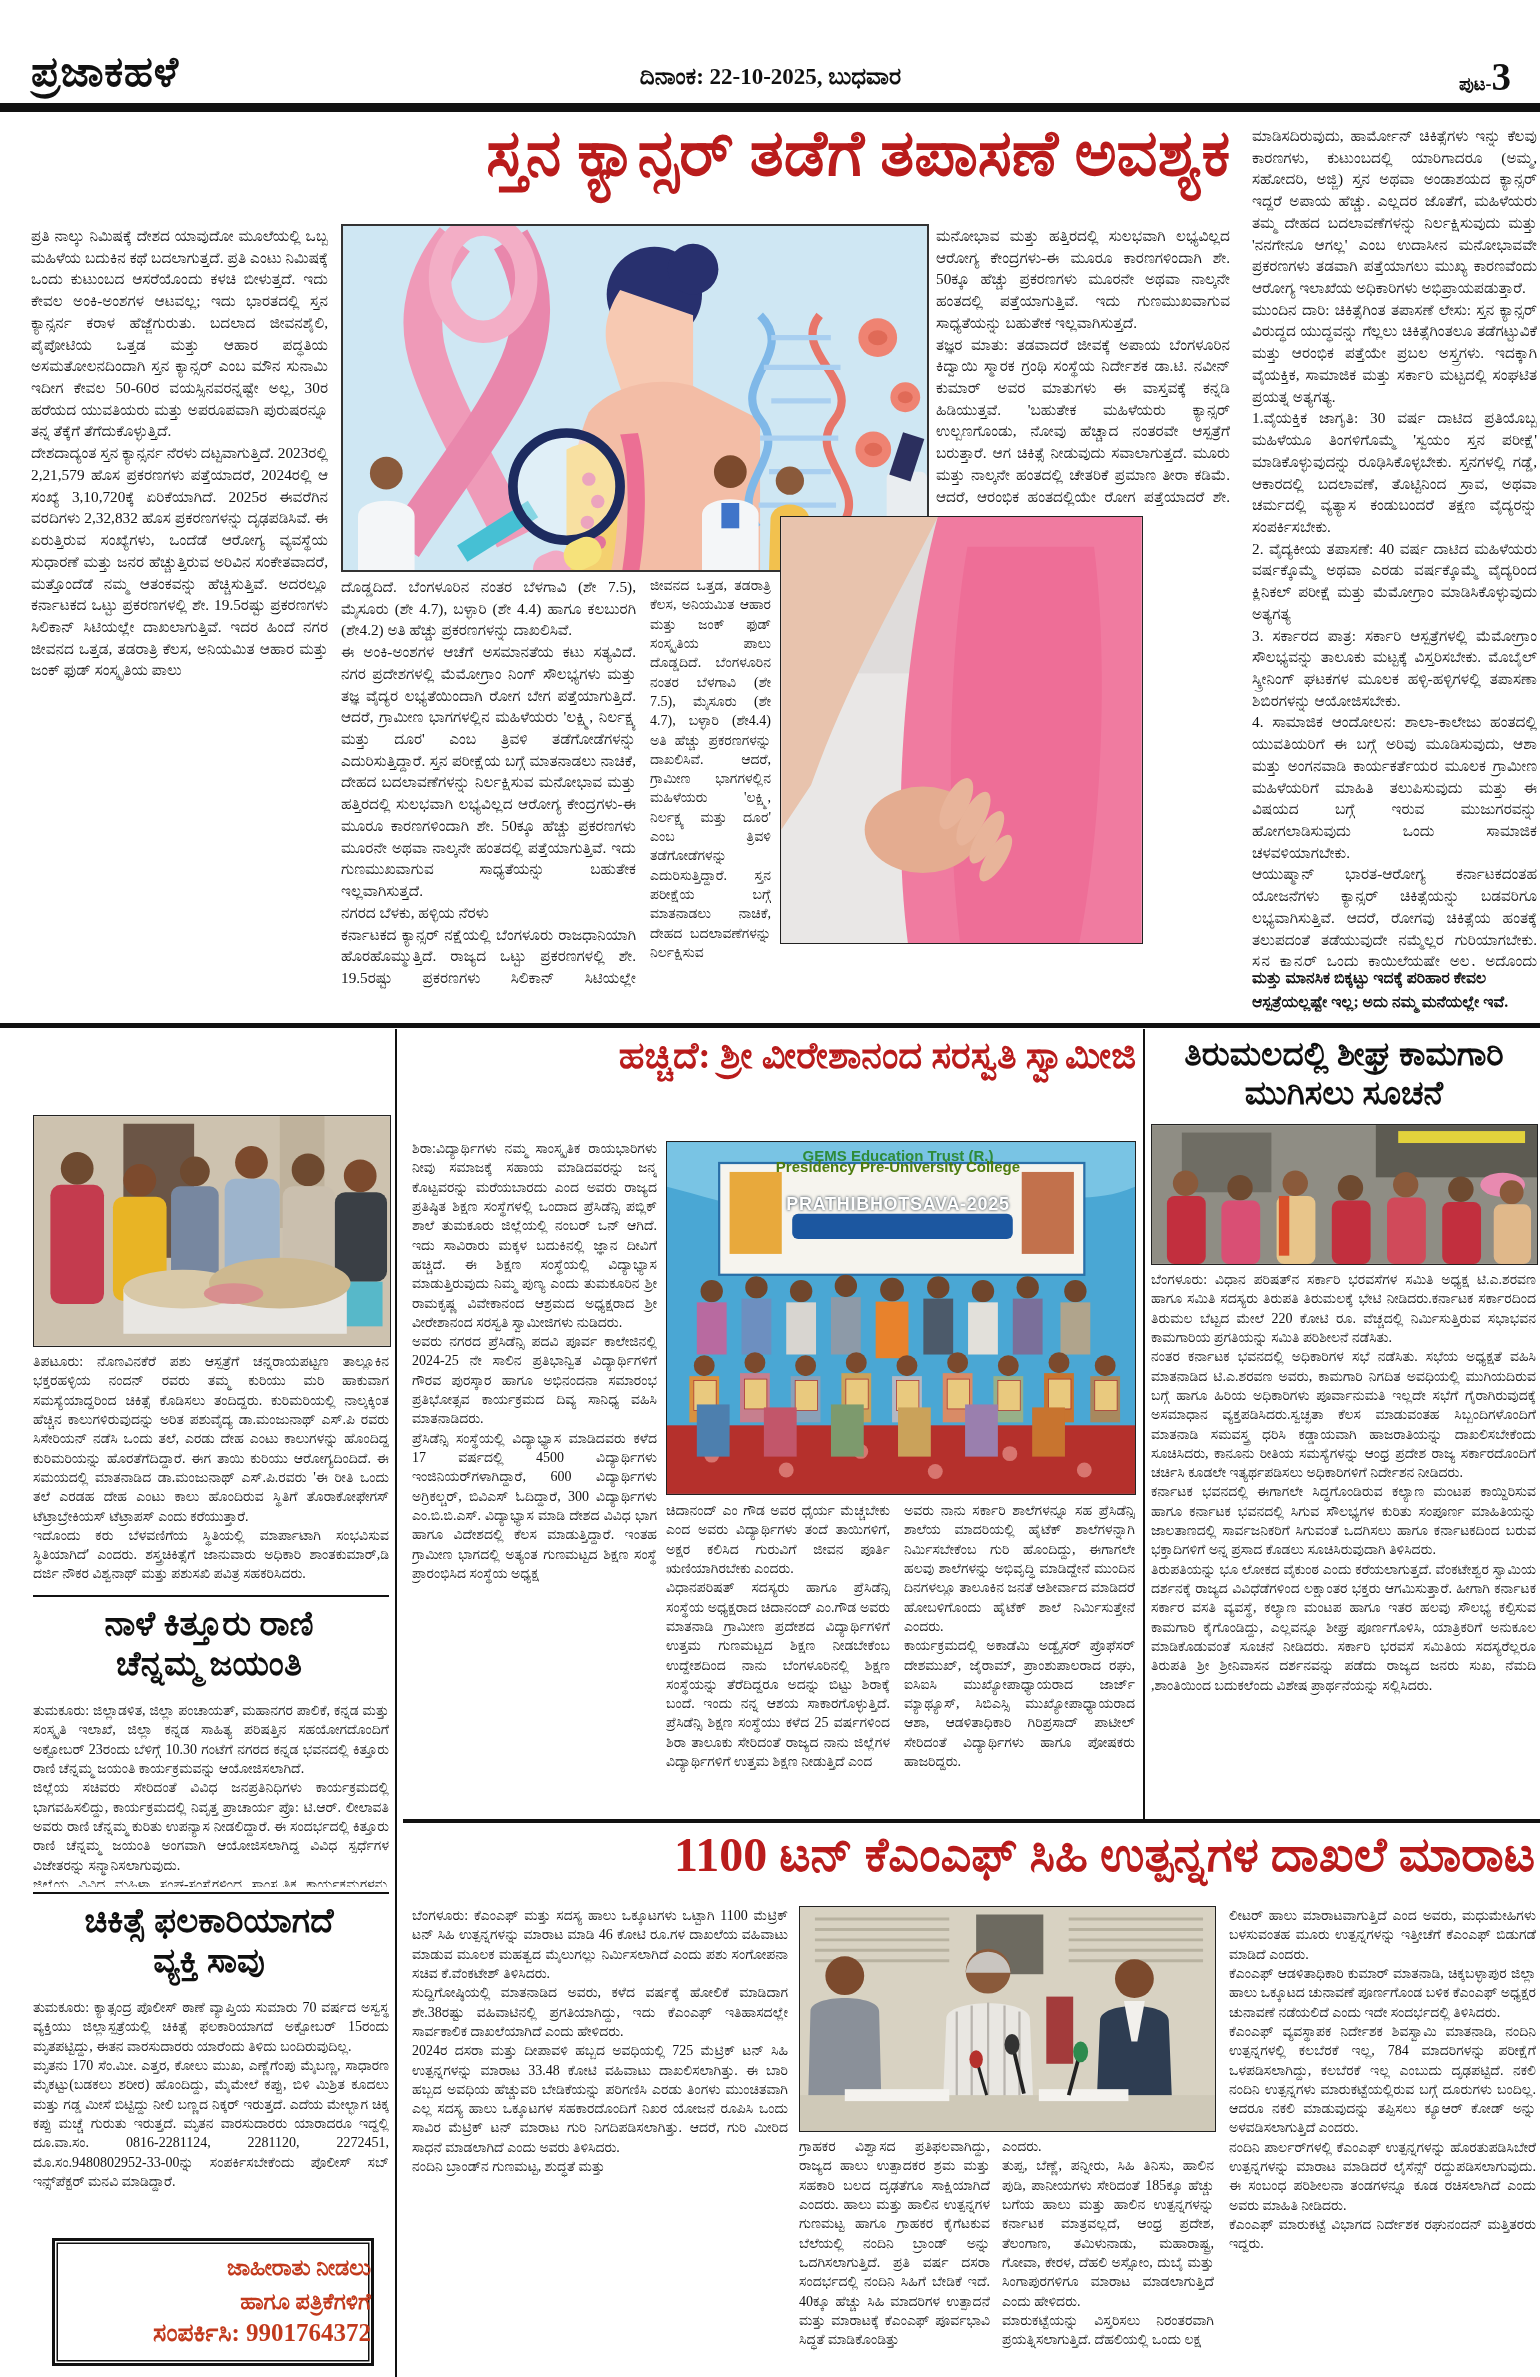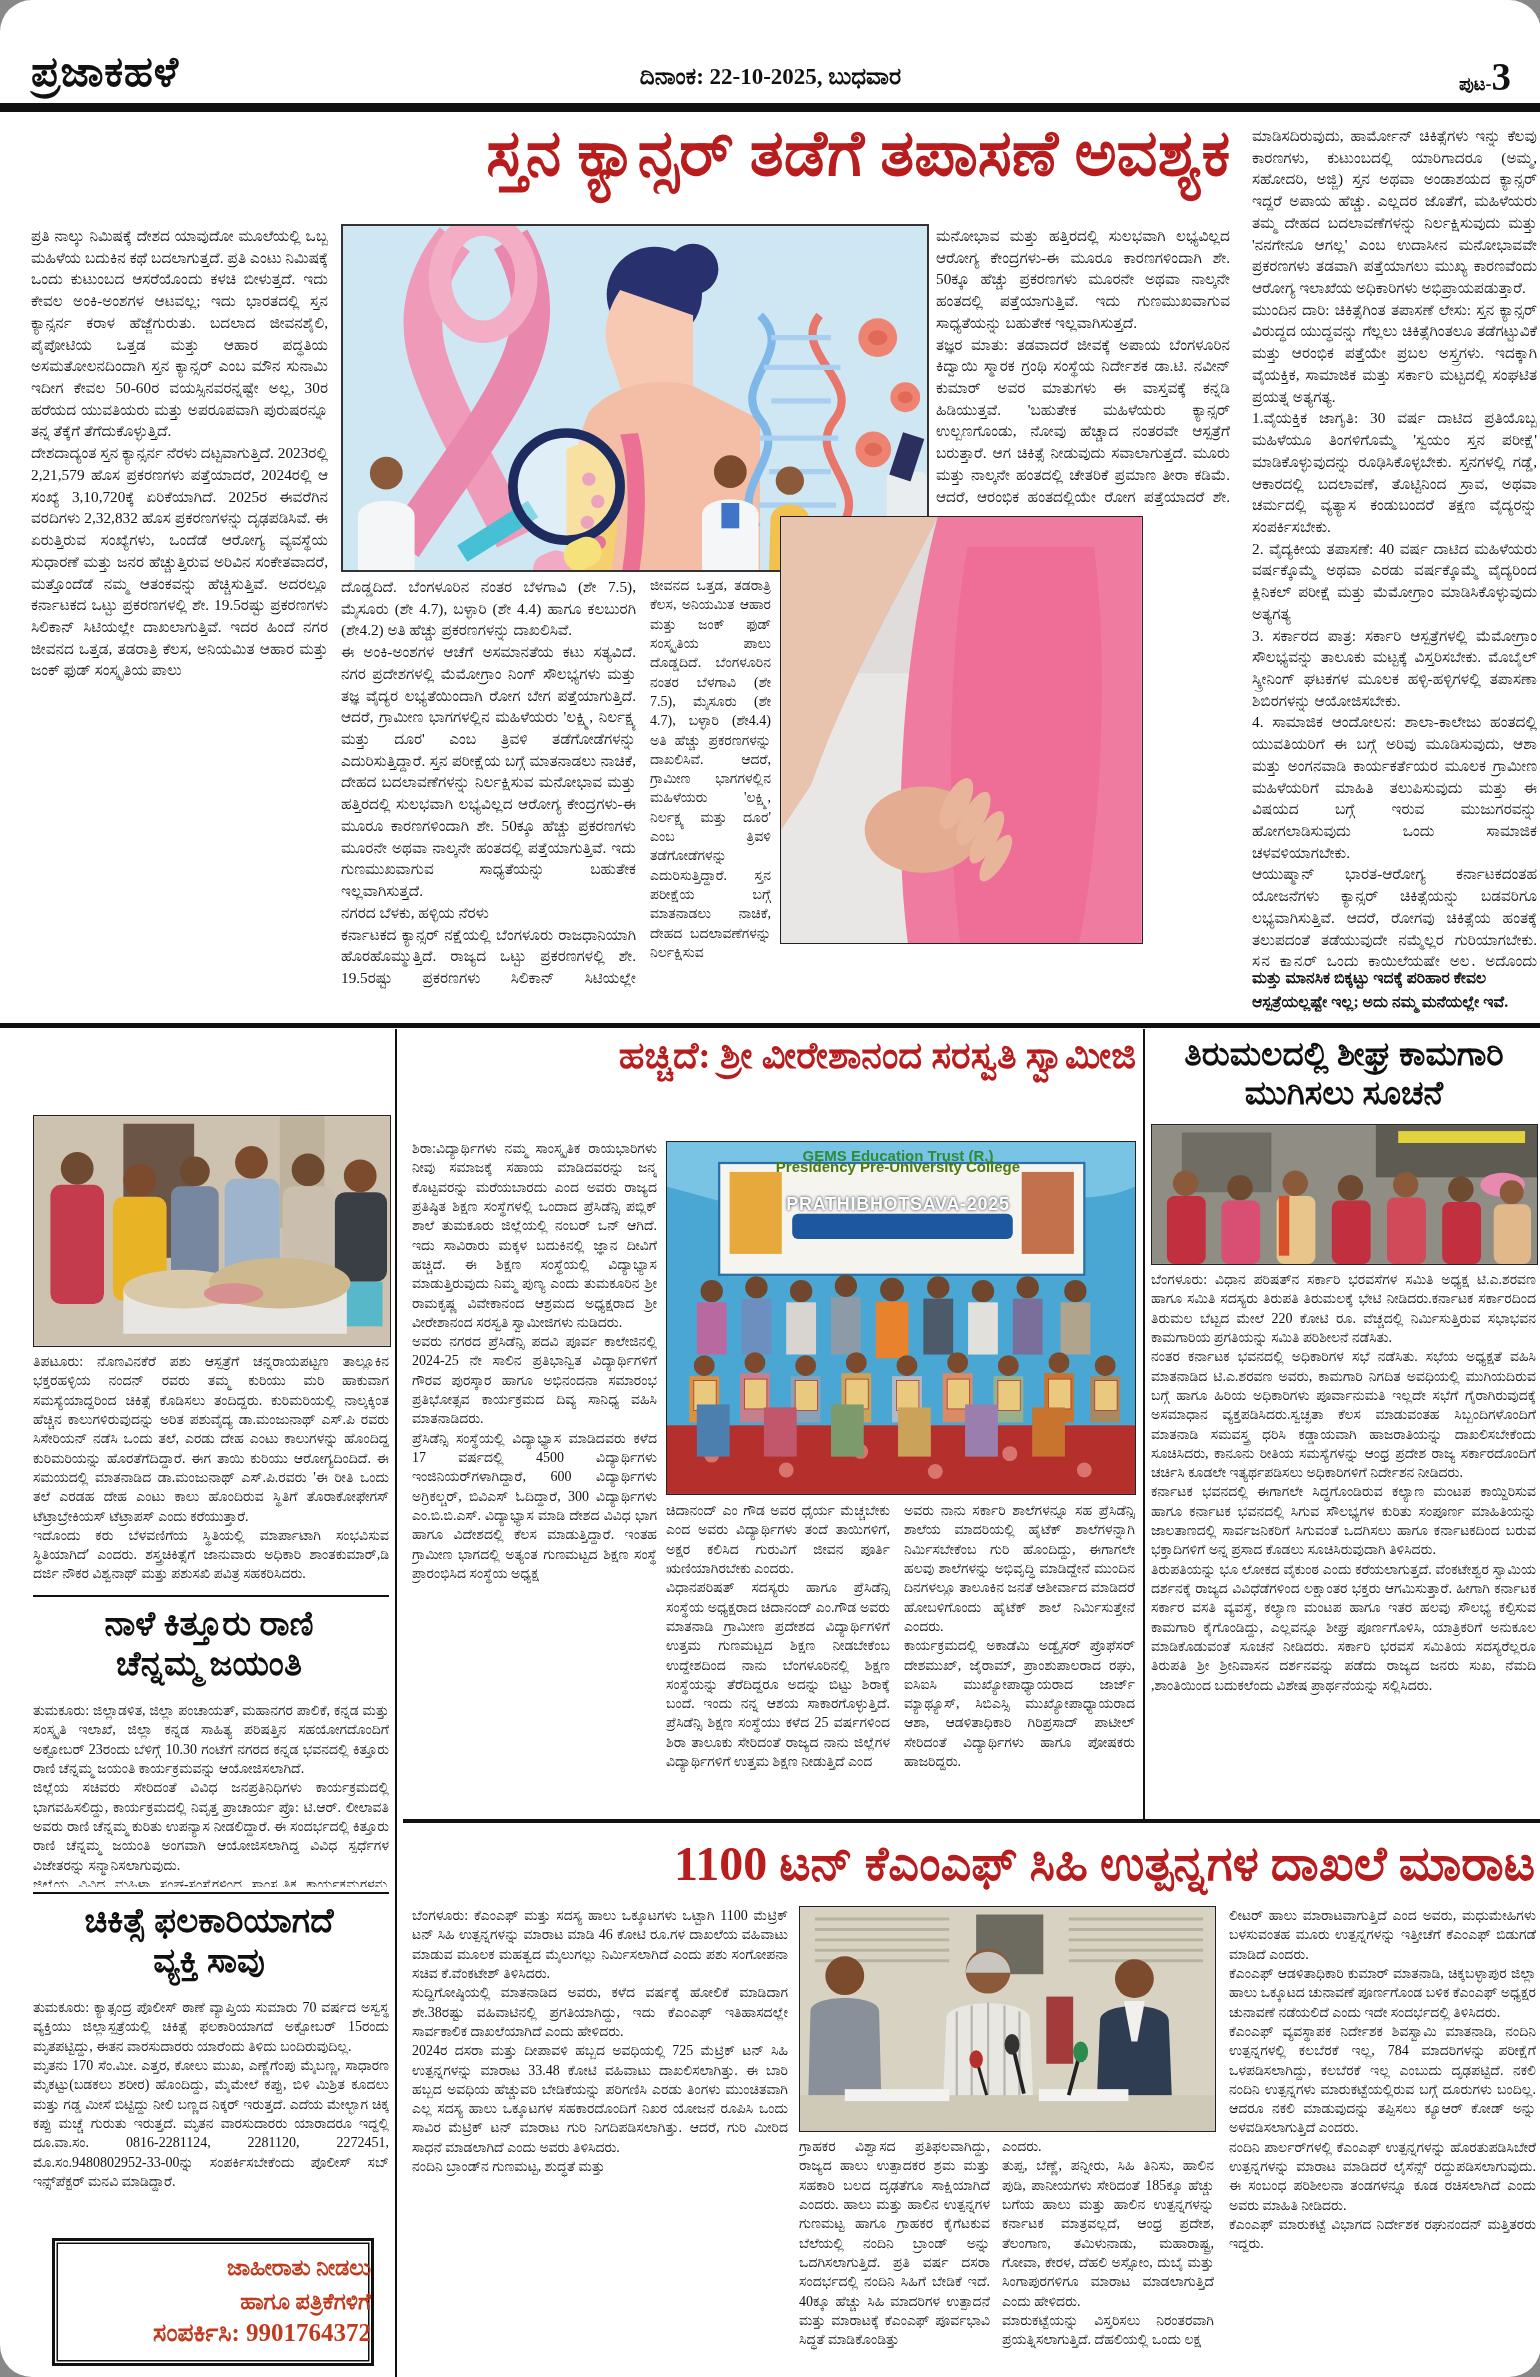--- a/index.html
+++ b/index.html
@@ -1,17 +1,17 @@
 <!DOCTYPE html>
 <html style="font-size:12px"><head>
 <meta charset="utf-8">
 <style>
   html,body{margin:0;padding:0;background:#888;}
   .page{position:relative;width:1541px;height:2377px;background:#ffffff;overflow:hidden;
-        font-family:"Liberation Serif", serif;color:#111;border-radius:32px;}
+        font-family:"Liberation Serif", serif;color:#111;}
   .abs{position:absolute;}
   .rule{position:absolute;background:#111;}
   .vrule{position:absolute;background:#111;width:2.2px;}
   .masthead{font-size:42px;font-weight:bold;letter-spacing:0.7px;}
   .dateline{font-size:23px;font-weight:bold;}
   .pagenum-label{font-size:18px;font-weight:bold;}
   .pagenum-big{font-size:39px;font-weight:bold;}
   .headline-red{color:#b91c1c;font-weight:bold;text-align:right;line-height:1.12;}
   .headline-black{color:#101010;font-weight:bold;text-align:center;line-height:1.18;}
   .body-txt{font-size:15.3px;line-height:1.42;text-align:justify;white-space:pre-line;overflow:hidden;}
@@ -367,21 +367,21 @@
       </g>
     </svg>
   </div>
   <div class="abs body-txt body-sm" style="left:1151px;top:1270px;width:385px;height:544px;">ಬೆಂಗಳೂರು: ವಿಧಾನ ಪರಿಷತ್‌ನ ಸರ್ಕಾರಿ ಭರವಸೆಗಳ ಸಮಿತಿ ಅಧ್ಯಕ್ಷ ಟಿ.ಎ.ಶರವಣ ಹಾಗೂ ಸಮಿತಿ ಸದಸ್ಯರು ತಿರುಪತಿ ತಿರುಮಲಕ್ಕೆ ಭೇಟಿ ನೀಡಿದರು.ಕರ್ನಾಟಕ ಸರ್ಕಾರದಿಂದ ತಿರುಮಲ ಬೆಟ್ಟದ ಮೇಲೆ 220 ಕೋಟಿ ರೂ. ವೆಚ್ಚದಲ್ಲಿ ನಿರ್ಮಿಸುತ್ತಿರುವ ಸಭಾಭವನ ಕಾಮಗಾರಿಯ ಪ್ರಗತಿಯನ್ನು ಸಮಿತಿ ಪರಿಶೀಲನೆ ನಡೆಸಿತು.
 ನಂತರ ಕರ್ನಾಟಕ ಭವನದಲ್ಲಿ ಅಧಿಕಾರಿಗಳ ಸಭೆ ನಡೆಸಿತು. ಸಭೆಯ ಅಧ್ಯಕ್ಷತೆ ವಹಿಸಿ ಮಾತನಾಡಿದ ಟಿ.ಎ.ಶರವಣ ಅವರು, ಕಾಮಗಾರಿ ನಿಗದಿತ ಅವಧಿಯಲ್ಲಿ ಮುಗಿಯದಿರುವ ಬಗ್ಗೆ ಹಾಗೂ ಹಿರಿಯ ಅಧಿಕಾರಿಗಳು ಪೂರ್ವಾನುಮತಿ ಇಲ್ಲದೇ ಸಭೆಗೆ ಗೈರಾಗಿರುವುದಕ್ಕೆ ಅಸಮಾಧಾನ ವ್ಯಕ್ತಪಡಿಸಿದರು.ಸ್ವಚ್ಛತಾ ಕೆಲಸ ಮಾಡುವಂತಹ ಸಿಬ್ಬಂದಿಗಳೊಂದಿಗೆ ಮಾತನಾಡಿ ಸಮವಸ್ತ್ರ ಧರಿಸಿ ಕಡ್ಡಾಯವಾಗಿ ಹಾಜರಾತಿಯನ್ನು ದಾಖಲಿಸಬೇಕೆಂದು ಸೂಚಿಸಿದರು, ಕಾನೂನು ರೀತಿಯ ಸಮಸ್ಯೆಗಳನ್ನು ಆಂಧ್ರ ಪ್ರದೇಶ ರಾಜ್ಯ ಸರ್ಕಾರದೊಂದಿಗೆ ಚರ್ಚಿಸಿ ಕೂಡಲೇ ಇತ್ಯರ್ಥಪಡಿಸಲು ಅಧಿಕಾರಿಗಳಿಗೆ ನಿರ್ದೇಶನ ನೀಡಿದರು.
 ಕರ್ನಾಟಕ ಭವನದಲ್ಲಿ ಈಗಾಗಲೇ ಸಿದ್ಧಗೊಂಡಿರುವ ಕಲ್ಯಾಣ ಮಂಟಪ ಕಾಯ್ದಿರಿಸುವ ಹಾಗೂ ಕರ್ನಾಟಕ ಭವನದಲ್ಲಿ ಸಿಗುವ ಸೌಲಭ್ಯಗಳ ಕುರಿತು ಸಂಪೂರ್ಣ ಮಾಹಿತಿಯನ್ನು ಜಾಲತಾಣದಲ್ಲಿ ಸಾರ್ವಜನಿಕರಿಗೆ ಸಿಗುವಂತೆ ಒದಗಿಸಲು ಹಾಗೂ ಕರ್ನಾಟಕದಿಂದ ಬರುವ ಭಕ್ತಾದಿಗಳಿಗೆ ಅನ್ನ ಪ್ರಸಾದ ಕೊಡಲು ಸೂಚಿಸಿರುವುದಾಗಿ ತಿಳಿಸಿದರು.
 ತಿರುಪತಿಯನ್ನು ಭೂ ಲೋಕದ ವೈಕುಂಠ ಎಂದು ಕರೆಯಲಾಗುತ್ತದೆ. ವೆಂಕಟೇಶ್ವರ ಸ್ವಾಮಿಯ ದರ್ಶನಕ್ಕೆ ರಾಜ್ಯದ ವಿವಿಧೆಡೆಗಳಿಂದ ಲಕ್ಷಾಂತರ ಭಕ್ತರು ಆಗಮಿಸುತ್ತಾರೆ. ಹೀಗಾಗಿ ಕರ್ನಾಟಕ ಸರ್ಕಾರ ವಸತಿ ವ್ಯವಸ್ಥೆ, ಕಲ್ಯಾಣ ಮಂಟಪ ಹಾಗೂ ಇತರ ಹಲವು ಸೌಲಭ್ಯ ಕಲ್ಪಿಸುವ ಕಾಮಗಾರಿ ಕೈಗೊಂಡಿದ್ದು, ಎಲ್ಲವನ್ನೂ ಶೀಘ್ರ ಪೂರ್ಣಗೊಳಿಸಿ, ಯಾತ್ರಿಕರಿಗೆ ಅನುಕೂಲ ಮಾಡಿಕೊಡುವಂತೆ ಸೂಚನೆ ನೀಡಿದರು. ಸರ್ಕಾರಿ ಭರವಸೆ ಸಮಿತಿಯ ಸದಸ್ಯರೆಲ್ಲರೂ ತಿರುಪತಿ ಶ್ರೀ ಶ್ರೀನಿವಾಸನ ದರ್ಶನವನ್ನು ಪಡೆದು ರಾಜ್ಯದ ಜನರು ಸುಖ, ನೆಮದಿ ,ಶಾಂತಿಯಿಂದ ಬದುಕಲೆಂದು ವಿಶೇಷ ಪ್ರಾರ್ಥನೆಯನ್ನು ಸಲ್ಲಿಸಿದರು.</div>
 
   <div class="rule" style="left:403px;top:1819px;width:1138px;height:3.7px;"></div>
 
-  <div class="abs headline-red" style="left:409px;top:1828px;width:1126px;font-size:48px;margin-top:9px;">1100 ಟನ್ ಕೆಎಂಎಫ್ ಸಿಹಿ ಉತ್ಪನ್ನಗಳ ದಾಖಲೆ ಮಾರಾಟ</div>
+  <div class="abs headline-red" style="left:409px;top:1828px;width:1126px;font-size:48px;">1100 ಟನ್ ಕೆಎಂಎಫ್ ಸಿಹಿ ಉತ್ಪನ್ನಗಳ ದಾಖಲೆ ಮಾರಾಟ</div>
 
   <div class="abs body-txt body-sm" style="left:412px;top:1906px;width:376px;height:462px;">ಬೆಂಗಳೂರು: ಕೆಎಂಎಫ್ ಮತ್ತು ಸದಸ್ಯ ಹಾಲು ಒಕ್ಕೂಟಗಳು ಒಟ್ಟಾಗಿ 1100 ಮೆಟ್ರಿಕ್ ಟನ್ ಸಿಹಿ ಉತ್ಪನ್ನಗಳನ್ನು ಮಾರಾಟ ಮಾಡಿ 46 ಕೋಟಿ ರೂ.ಗಳ ದಾಖಲೆಯ ವಹಿವಾಟು ಮಾಡುವ ಮೂಲಕ ಮಹತ್ವದ ಮೈಲುಗಲ್ಲು ನಿರ್ಮಿಸಲಾಗಿದೆ ಎಂದು ಪಶು ಸಂಗೋಪನಾ ಸಚಿವ ಕೆ.ವೆಂಕಟೇಶ್ ತಿಳಿಸಿದರು.
 ಸುದ್ದಿಗೋಷ್ಠಿಯಲ್ಲಿ ಮಾತನಾಡಿದ ಅವರು, ಕಳೆದ ವರ್ಷಕ್ಕೆ ಹೋಲಿಕೆ ಮಾಡಿದಾಗ ಶೇ.38ರಷ್ಟು ವಹಿವಾಟಿನಲ್ಲಿ ಪ್ರಗತಿಯಾಗಿದ್ದು, ಇದು ಕೆಎಂಎಫ್ ಇತಿಹಾಸದಲ್ಲೇ ಸಾರ್ವಕಾಲಿಕ ದಾಖಲೆಯಾಗಿದೆ ಎಂದು ಹೇಳಿದರು.
 2024ರ ದಸರಾ ಮತ್ತು ದೀಪಾವಳಿ ಹಬ್ಬದ ಅವಧಿಯಲ್ಲಿ 725 ಮೆಟ್ರಿಕ್ ಟನ್ ಸಿಹಿ ಉತ್ಪನ್ನಗಳನ್ನು ಮಾರಾಟ 33.48 ಕೋಟಿ ವಹಿವಾಟು ದಾಖಲಿಸಲಾಗಿತ್ತು. ಈ ಬಾರಿ ಹಬ್ಬದ ಅವಧಿಯ ಹೆಚ್ಚುವರಿ ಬೇಡಿಕೆಯನ್ನು ಪರಿಗಣಿಸಿ ಎರಡು ತಿಂಗಳು ಮುಂಚಿತವಾಗಿ ಎಲ್ಲ ಸದಸ್ಯ ಹಾಲು ಒಕ್ಕೂಟಗಳ ಸಹಕಾರದೊಂದಿಗೆ ನಿಖರ ಯೋಜನೆ ರೂಪಿಸಿ ಒಂದು ಸಾವಿರ ಮೆಟ್ರಿಕ್ ಟನ್ ಮಾರಾಟ ಗುರಿ ನಿಗದಿಪಡಿಸಲಾಗಿತ್ತು. ಆದರೆ, ಗುರಿ ಮೀರಿದ ಸಾಧನೆ ಮಾಡಲಾಗಿದೆ ಎಂದು ಅವರು ತಿಳಿಸಿದರು.
 ನಂದಿನಿ ಬ್ರಾಂಡ್‌ನ ಗುಣಮಟ್ಟ, ಶುದ್ಧತೆ ಮತ್ತು</div>
 
   <div class="photo" style="left:799px;top:1906px;width:415px;height:224px;">
     <svg width="415" height="224" viewBox="0 0 556 300">
       <rect width="556" height="300" fill="#d8d2c2"></rect>
       <g stroke="#b8b2a0" stroke-width="4">

